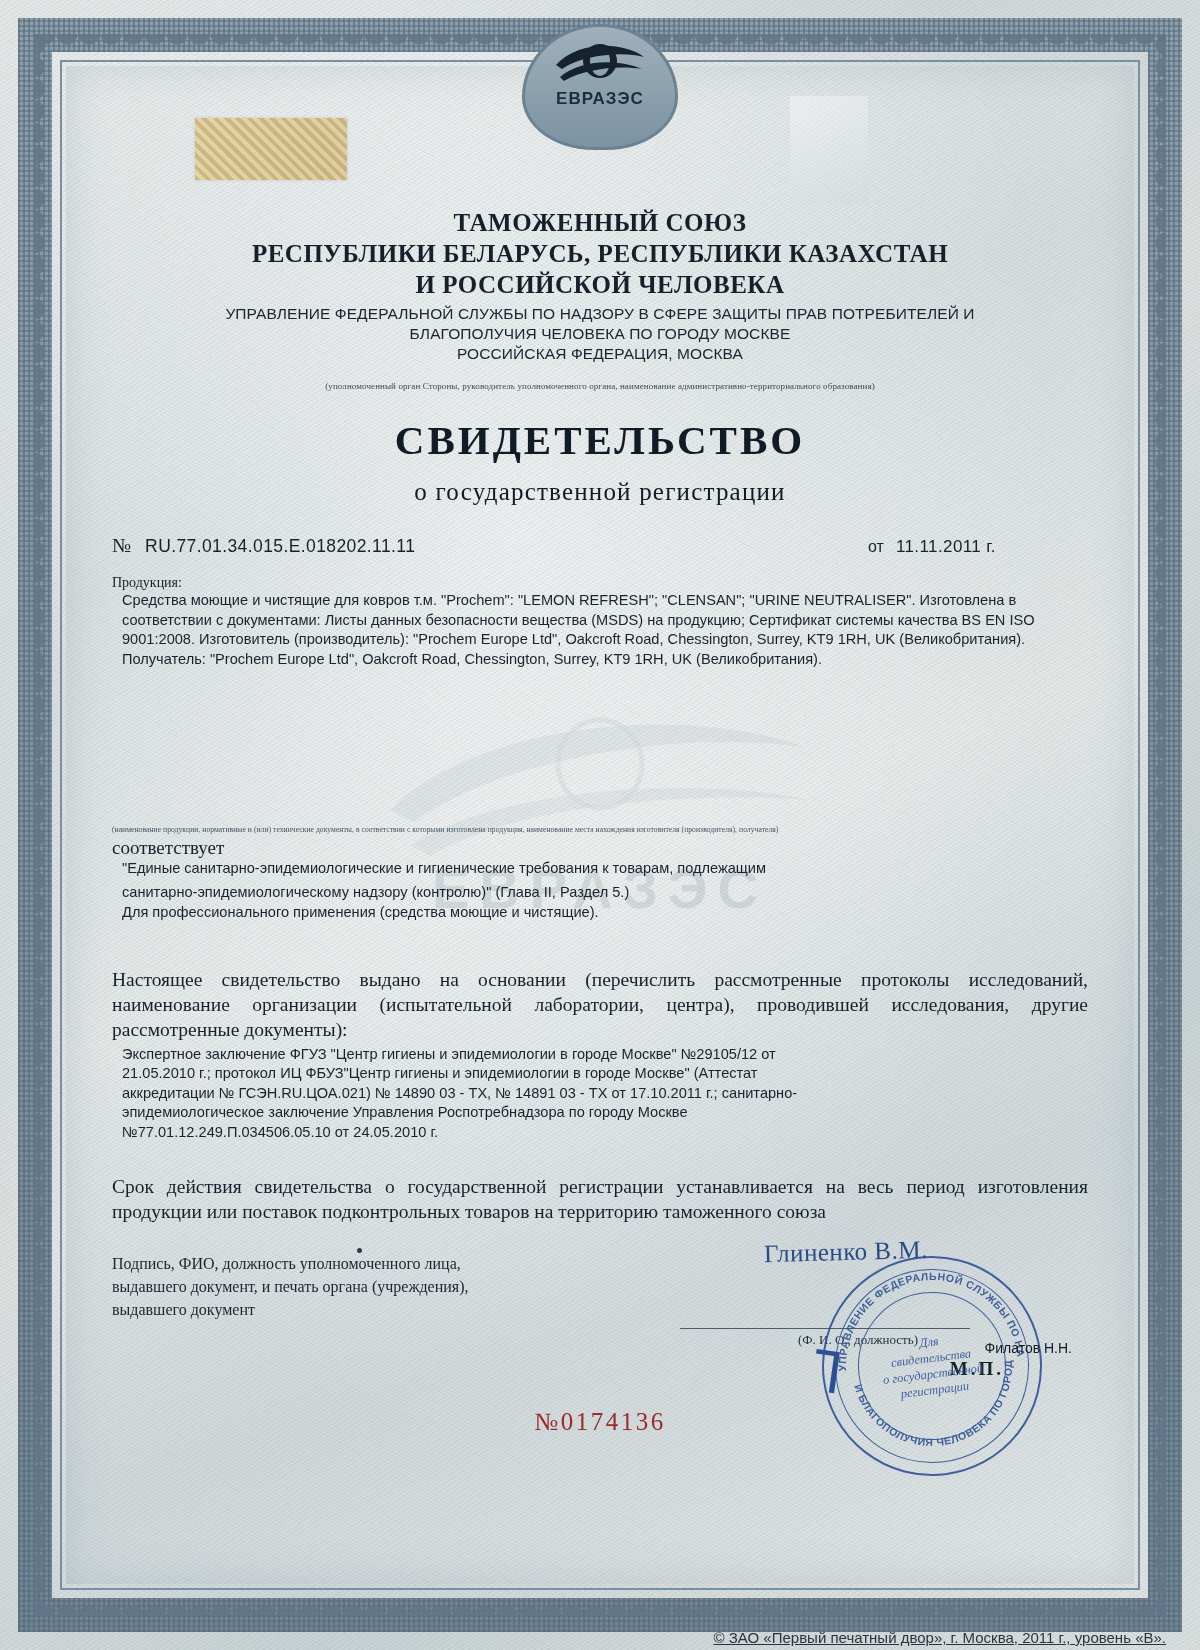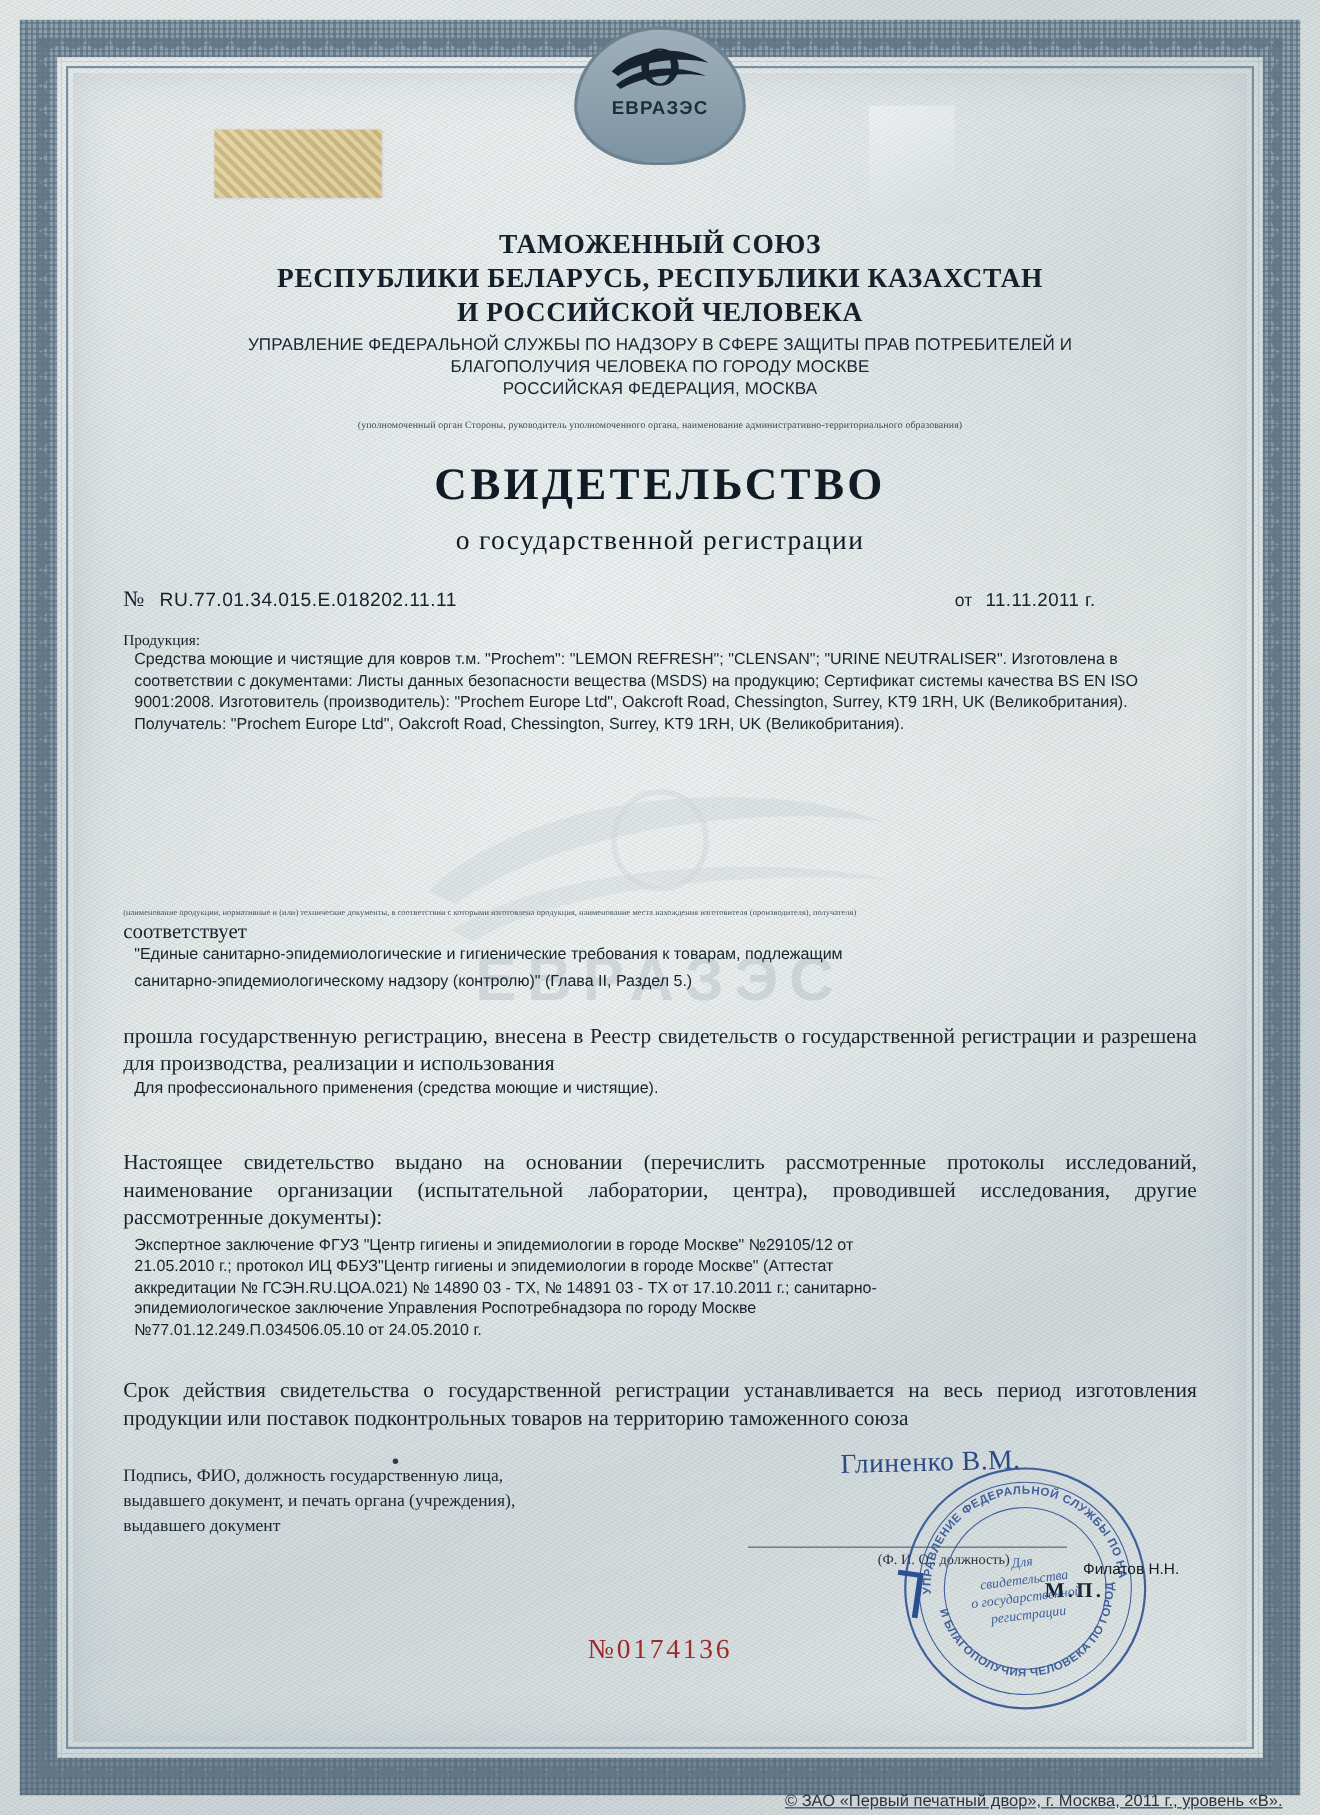--- a/index.html
+++ b/index.html
@@ -353,39 +353,38 @@
     <div class="body-sans" style="margin-top:0">Средства моющие и чистящие для ковров т.м. "Prochem": "LEMON REFRESH"; "CLENSAN"; "URINE NEUTRALISER". Изготовлена в соответствии с документами: Листы данных безопасности вещества (MSDS) на продукцию; Сертификат системы качества BS EN ISO 9001:2008. Изготовитель (производитель): "Prochem Europe Ltd", Oakcroft Road, Chessington, Surrey, KT9 1RH, UK (Великобритания). Получатель: "Prochem Europe Ltd", Oakcroft Road, Chessington, Surrey, KT9 1RH, UK (Великобритания).</div>
 
     <div style="height:148px"></div>
 
     <div class="microline">(наименование продукции, нормативные и (или) технические документы, в соответствии с которыми изготовлена продукция, наименование места нахождения изготовителя (производителя), получателя)</div>
 
     <div class="lbl-sootv">соответствует</div>
     <div class="body-sans" style="margin-top:0">"Единые санитарно-эпидемиологические и гигиенические требования к товарам, подлежащим</div>
     <div class="body-sans" style="margin-top:4px">санитарно-эпидемиологическому надзору (контролю)" (Глава II, Раздел 5.)</div>
 
-    <div class="para-serif" style="margin-top:28px">прошла государственную регистрацию, внесена в Реестр свидетельств о государственной регистрации и разрешена для производства, реализации и использования</div>
     <div class="body-sans">Для профессионального применения (средства моющие и чистящие).</div>
 
     <div class="para-serif" style="margin-top:44px">Настоящее свидетельство выдано на основании (перечислить рассмотренные протоколы исследований, наименование организации (испытательной лаборатории, центра), проводившей исследования, другие рассмотренные документы):</div>
     <div class="body-sans" style="margin-top:3px">Экспертное заключение ФГУЗ "Центр гигиены и эпидемиологии в городе Москве" №29105/12 от</div>
     <div class="body-sans" style="margin-top:0">21.05.2010 г.; протокол ИЦ ФБУЗ"Центр гигиены и эпидемиологии в городе Москве" (Аттестат</div>
     <div class="body-sans" style="margin-top:0">аккредитации № ГСЭН.RU.ЦОА.021) № 14890 03 - ТХ, № 14891 03 - ТХ от 17.10.2011 г.; санитарно-</div>
     <div class="body-sans" style="margin-top:0">эпидемиологическое заключение Управления Роспотребнадзора по городу Москве</div>
     <div class="body-sans" style="margin-top:0">№77.01.12.249.П.034506.05.10 от 24.05.2010 г.</div>
 
     <div class="para-serif" style="margin-top:32px">Срок действия свидетельства о государственной регистрации устанавливается на весь период изготовления продукции или поставок подконтрольных товаров на территорию таможенного союза</div>
 
     <div class="sign-area">
       <div class="dot-mark"></div>
 
       <div class="sig-name">Глиненко В.М.</div>
 
       <div class="sign-caption" style="margin-top:28px">
-        <div>Подпись, ФИО, должность государственную лица,</div>
+        <div>Подпись, ФИО, должность уполномоченного лица,</div>
         <div>выдавшего документ, и печать органа (учреждения),</div>
         <div>выдавшего документ</div>
       </div>
 
       <div class="fio-line"></div>
       <div class="fio-lbl">(Ф. И. О., должность)</div>
       <div class="mp">М.П.</div>
 
       <div class="sig-stroke">Ꞁ</div>
 

